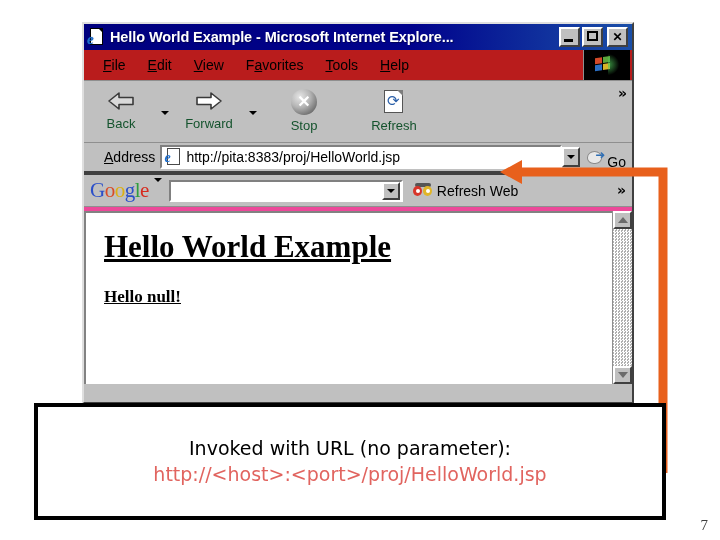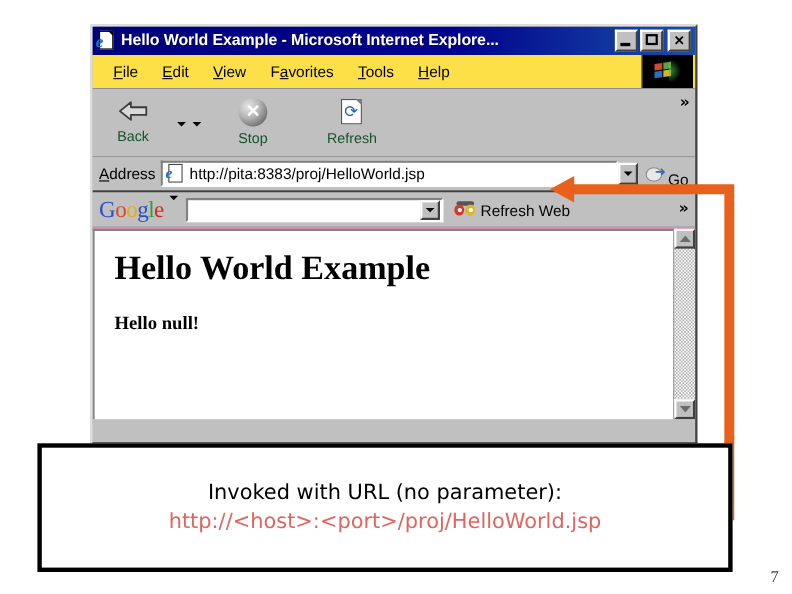--- a/index.html
+++ b/index.html
@@ -91,21 +91,21 @@
     position: absolute; left: 0; top: 0; right: 0; bottom: 0;
     color: #000; font-size: 12px; font-weight: bold;
     display: flex; align-items: center; justify-content: center;
     font-family: "Liberation Sans", sans-serif;
     line-height: 1;
   }
 
   
   .menubar {
     height: 30px;
-    background: #fde047;
+    background: #b91c1c;
     display: flex; align-items: center;
     border-bottom: 1px solid #8f8f8f;
     position: relative;
   }
   .menu-items { display: flex; align-items: center; padding-left: 8px; flex: 1 1 auto; }
   .menu-item {
     font-size: 14px; color: #000;
     padding: 2px 11px;
     white-space: nowrap;
   }
@@ -188,22 +188,22 @@
   .tb-chevron {
     position: absolute; right: 5px; top: 4px;
     font-size: 14px; font-weight: bold; color: #000;
     font-family: "DejaVu Sans", sans-serif;
   }
 
   
   .addrbar {
     height: 32px; background: #c0c0c0;
     display: flex; align-items: center;
-    border-bottom: 2px solid #404040;
-    padding-left: 6px; box-sizing: border-box;
+    border-bottom: 4px solid #404040;
+    padding-left: 20px; box-sizing: border-box;
     position: relative;
   }
   .addr-label { font-size: 14px; color: #000; margin-right: 5px; white-space: nowrap; }
   .addr-field {
     flex: 1 1 auto; height: 24px;
     background: #ffffff;
     border-left: 2px solid #808080;
     border-top: 2px solid #808080;
     border-right: 2px solid #ffffff;
     border-bottom: 2px solid #ffffff;
@@ -302,22 +302,23 @@
   .binoc .lens i { position:absolute; left:3px; top:3px; width:4px; height:4px; background:#fff; border-radius:50%; }
   .binoc .top { position:absolute; left:2px; top:0px; width:16px; height:4px; background:#555; border-radius:2px; }
   .g-search .lbl { font-size: 14px; color: #000; white-space: nowrap; }
   .g-chevron { position:absolute; right:6px; top:7px; font-size:14px; font-weight:bold; color:#000; font-family:"DejaVu Sans", sans-serif; }
 
   
   .viewport {
     position: relative;
     height: 173px;
     background: #ffffff;
-    border-top: 1px solid #ec4899;
+    border-top: 4px solid #ec4899;
     display: flex;
+    text-decoration: underline;
   }
   .page-area {
     flex: 1 1 auto;
     background: #fff;
     padding: 18px 0 0 18px;
     box-sizing: border-box;
     border-left: 2px solid #828282;
     border-top: 2px solid #828282;
   }
   .page-h1 {
@@ -449,20 +450,28 @@
           <svg width="30" height="24" viewBox="0 0 30 24">
             <path d="M3 12 L13 4 L13 8.5 L27 8.5 L27 15.5 L13 15.5 L13 20 Z" fill="#d9d9d9" stroke="#3a3a3a" stroke-width="1.6" stroke-linejoin="round"></path>
           </svg>
         </span>
         <span class="lbl">Back</span>
       </div>
       <div class="tb-caret">
         <span class="caret-dn"></span>
       </div>
 
+      <div class="tb-btn">
+        <span class="arrow-ico">
+          <svg width="30" height="24" viewBox="0 0 30 24">
+            <path d="M27 12 L17 4 L17 8.5 L3 8.5 L3 15.5 L17 15.5 L17 20 Z" fill="#ffffff" stroke="#3a3a3a" stroke-width="1.6" stroke-linejoin="round"></path>
+          </svg>
+        </span>
+        <span class="lbl">Forward</span>
+      </div>
       <div class="tb-caret">
         <span class="caret-dn"></span>
       </div>
 
       <div class="tb-btn" style="width:88px">
         <span class="stop-ico">
           <span class="ball"></span>
             <span class="x">✕</span>
         </span>
         <span class="lbl">Stop</span>

